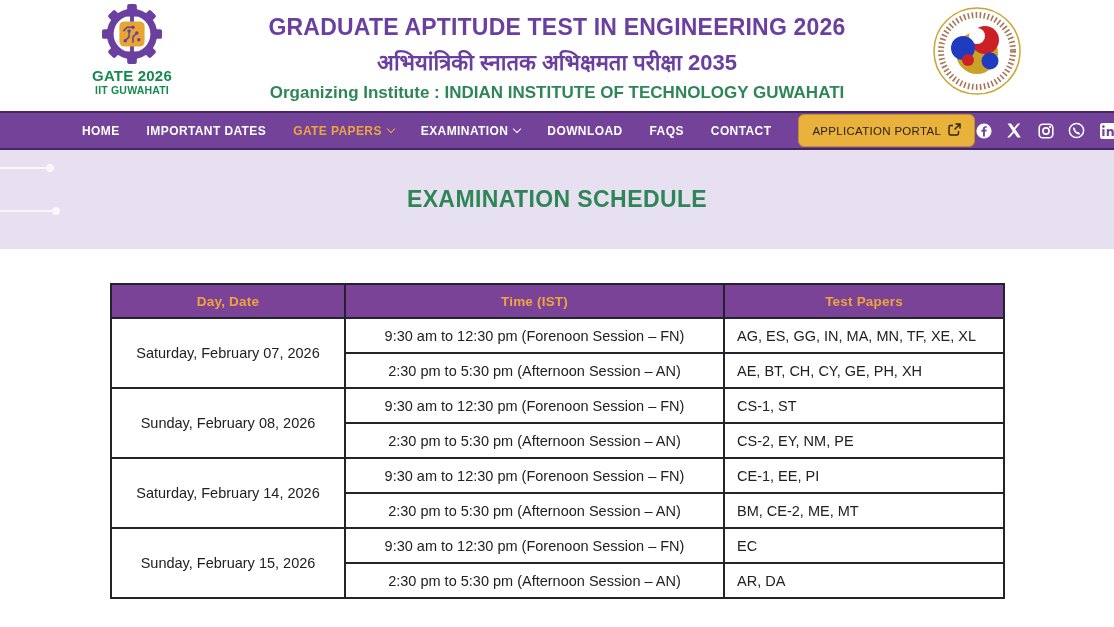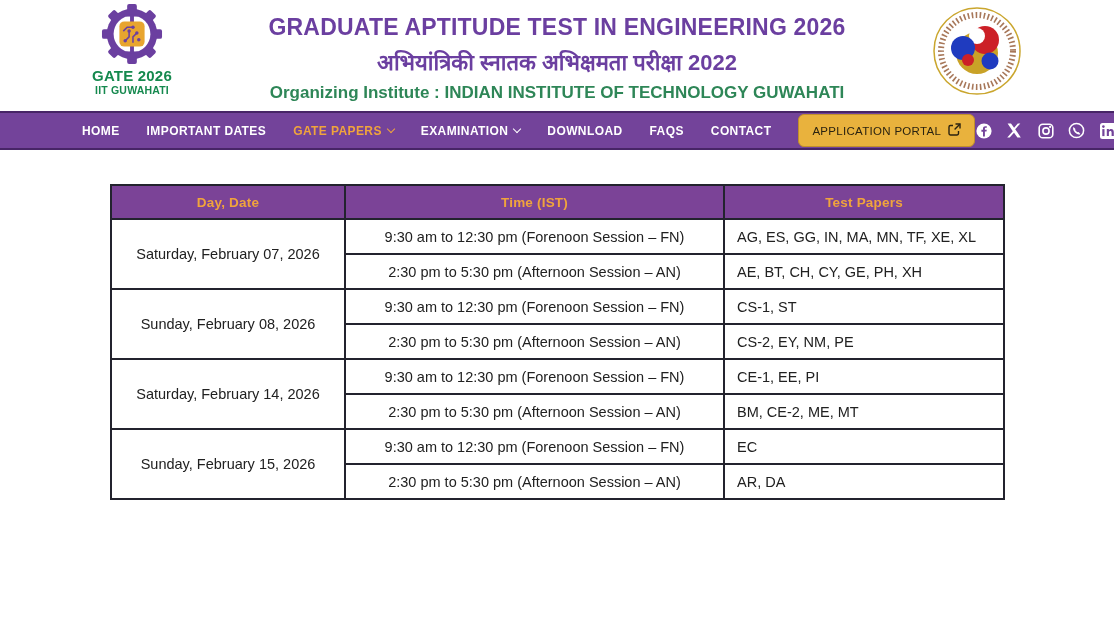--- a/index.html
+++ b/index.html
@@ -104,21 +104,21 @@
             <circle cx="7" cy="6" r="1.8"></circle>
           </g>
         </svg>
       </span>
       <div class="lg-title">GATE 2026</div>
       <div class="lg-sub">IIT GUWAHATI</div>
     </div>
 
     <div class="header-titles">
       <div class="title-en">GRADUATE APTITUDE TEST IN ENGINEERING 2026</div>
-      <div class="title-hi">अभियांत्रिकी स्नातक अभिक्षमता परीक्षा 2022</div>
+      <div class="title-hi">अभियांत्रिकी स्नातक अभिक्षमता परीक्षा 2035</div>
       <div class="title-org">Organizing Institute : INDIAN INSTITUTE OF TECHNOLOGY GUWAHATI</div>
     </div>
 
     <div class="iitg-emblem">
       <svg width="90" height="90" viewBox="-45 -45 90 90">
         <circle r="43" fill="#ffffff" stroke="#caa62e" stroke-width="1.5"></circle>
         <circle r="36" fill="none" stroke="#8a4a22" stroke-width="6" stroke-dasharray="1.6 2.4" opacity="0.75"></circle>
         <circle r="29" fill="#ffffff"></circle>
         <circle cx="0" cy="2" r="21" fill="#c9a227"></circle>
         <circle cx="8" cy="-11" r="14" fill="#cc2027"></circle>
@@ -197,20 +197,25 @@
         <svg width="16" height="16" viewBox="0 0 16 16">
           <rect width="16" height="16" rx="2.5" fill="#ffffff"></rect>
           <rect x="2.3" y="6.1" width="2.2" height="7" fill="#73439a"></rect>
           <circle cx="3.4" cy="3.6" r="1.3" fill="#73439a"></circle>
           <path d="M6.8 6.1h2.1v1c.3-.6 1.1-1.2 2.2-1.2 1.7 0 2.7 1.1 2.7 3.2v4h-2.2V9.5c0-1-.4-1.6-1.2-1.6-.9 0-1.5.6-1.5 1.6v3.6H6.8z" fill="#73439a"></path>
         </svg>
       </span>
     </div>
   </nav>
 
+  <section class="banner">
+    <span class="trace t1"></span>
+    <span class="trace t2"></span>
+    <h1>EXAMINATION SCHEDULE</h1>
+  </section>
 
   <main class="main-content">
     <table class="schedule">
       <colgroup>
         <col style="width:234px">
           <col style="width:379px">
           <col style="width:280px">
       </colgroup>
       <thead>
           <tr id="schedule-head-row">

